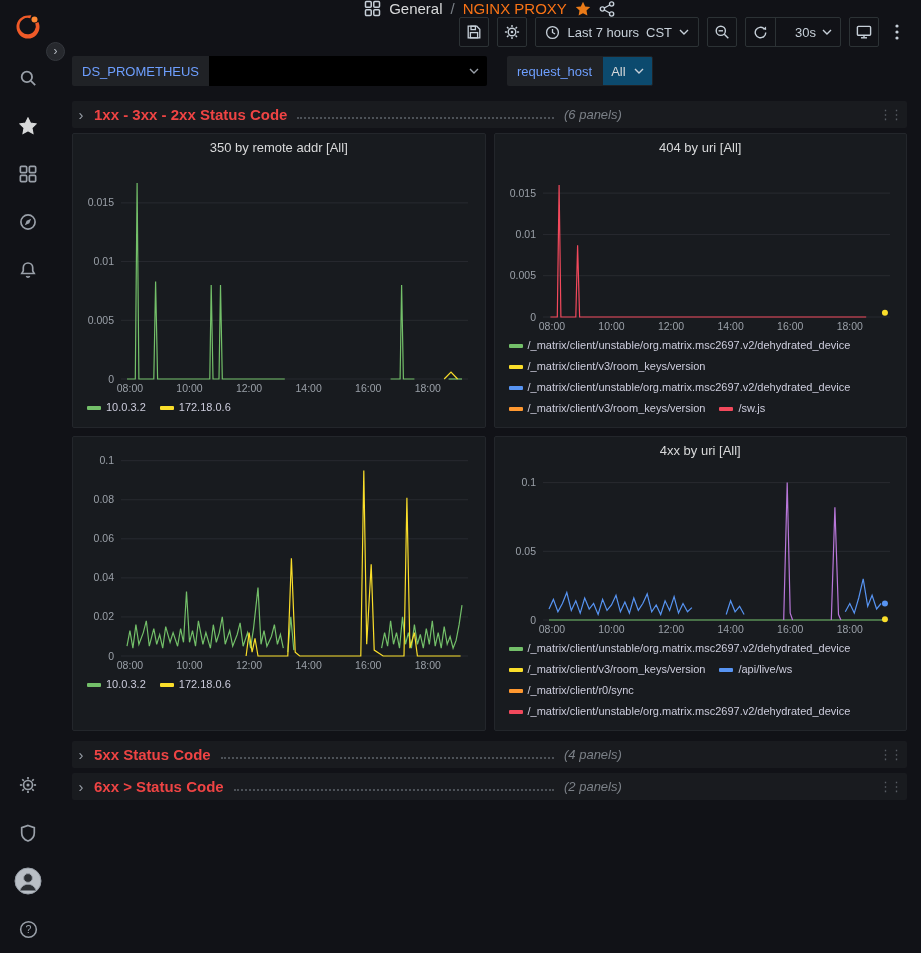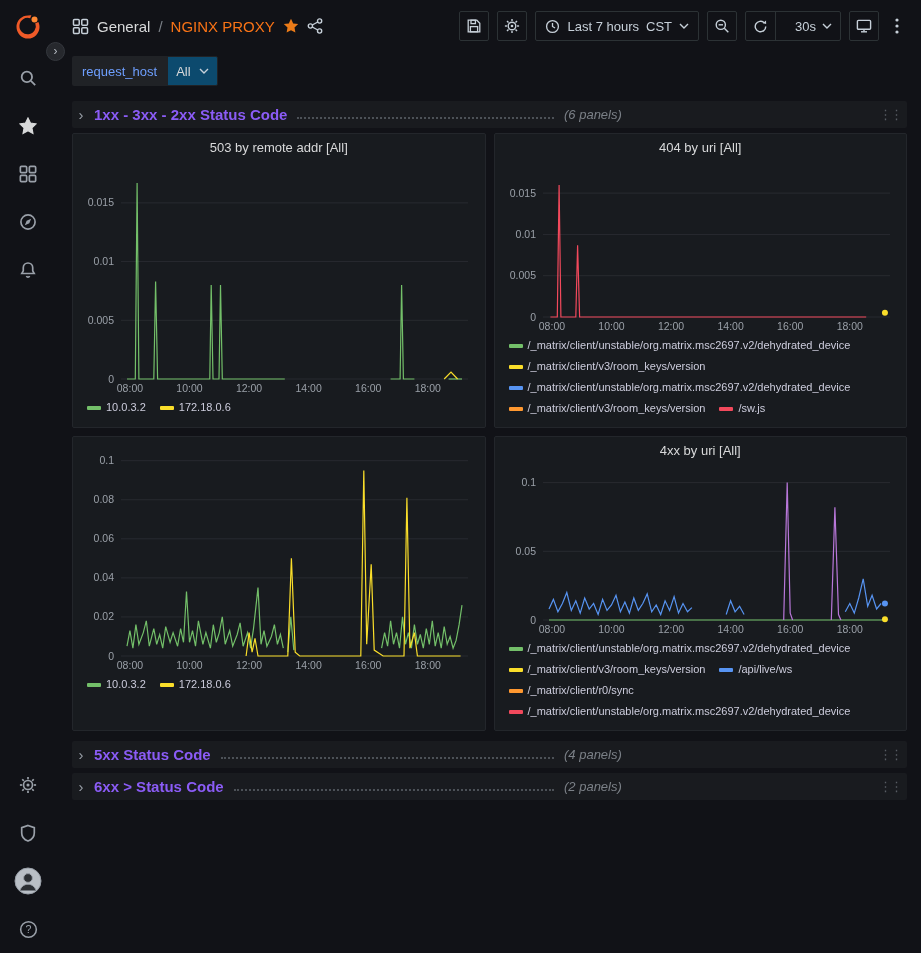--- a/index.html
+++ b/index.html
@@ -27,20 +27,21 @@
   .open-menu-btn {
     position: absolute; left: 46px; top: 42px; width: 19px; height: 19px;
     background: #26282d; border: 1px solid #35383e; border-radius: 50%;
     color: #b4b9c0; font-size: 12px; line-height: 16px; text-align: center; cursor: pointer; z-index: 11;
   }
 
   
   .header {
     margin-left: 56px; height: 52px; display: flex; align-items: center;
     padding: 0 14px 0 16px;
+    flex-direction: column;
   }
   .breadcrumb { display: flex; align-items: center; gap: 8px; font-size: 15px; }
   .crumb-section { color: #d8d9da; cursor: pointer; }
   .crumb-sep { color: #7b8087; }
   .crumb-title { color: #f97316; font-weight: 500; cursor: pointer; }
   .header-actions { margin-left: auto; display: flex; align-items: center; gap: 8px; }
   .btn {
     height: 30px; border: 1px solid #2c3235; border-radius: 2px; background: transparent;
     display: flex; align-items: center; justify-content: center; color: #c7d0d9; cursor: pointer;
     font-size: 13px;
@@ -69,21 +70,21 @@
   .var-value.plain { background: #0c4a6e; border: 1px solid #202226; border-radius: 0 2px 2px 0; }
 
   
   .content { margin-left: 56px; padding: 6px 14px 0 16px; }
 
   .row-header { display: flex; align-items: center; height: 27px; margin: 5px 0; cursor: pointer; border-radius: 2px; }
   .row-header.collapsed { background: #191b1f; }
   .row-left { display: flex; align-items: center; width: 492px; }
   .row-chevron { color: #9aa0a9; font-size: 15px; width: 18px; text-align: center; flex: 0 0 auto; }
   .row-chevron.down { transform: rotate(90deg); }
-  .row-title { font-weight: 700; font-size: 15px; color: #8b5cf6; margin-left: 4px; white-space: nowrap; }
+  .row-title { font-weight: 700; font-size: 15px; color: #ef4444; margin-left: 4px; white-space: nowrap; }
   .row-leader { flex: 1; border-bottom: 2px dotted #4c5157; margin: 0 10px; position: relative; top: 3px; height: 1px; }
   .row-count { font-size: 13px; font-style: italic; color: #7b8087; white-space: nowrap; }
   .row-drag { margin-left: auto; margin-right: 6px; color: #585d64; font-size: 13px; letter-spacing: -2px; cursor: grab; }
 
   .grid { display: grid; grid-template-columns: 1fr 1fr; gap: 8px; margin: 4px 0 10px; }
   .panel {
     background: #181b1f; border: 1px solid #23262b; border-radius: 2px;
     height: 295px; display: flex; flex-direction: column; overflow: hidden;
   }
   .panel-title {
@@ -268,20 +269,29 @@
         <circle cx="2" cy="2" r="1.6" fill="#c7d0d9"></circle>
           <circle cx="2" cy="8" r="1.6" fill="#c7d0d9"></circle>
           <circle cx="2" cy="14" r="1.6" fill="#c7d0d9"></circle>
       </svg>
     </div>
   </div>
 </div>
 
 <div class="submenu">
   <div class="var-pair">
+    <span class="var-label">DS_PROMETHEUS</span>
+    <span class="var-value redacted">
+      <span></span>
+      <svg width="10" height="6" viewBox="0 0 10 6" fill="none" stroke="#9aa0a9" stroke-width="1.4">
+        <polyline points="1,1 5,5 9,1"></polyline>
+      </svg>
+    </span>
+  </div>
+  <div class="var-pair">
     <span class="var-label">request_host</span>
     <span class="var-value plain">
       <span>All</span>
       <svg width="10" height="6" viewBox="0 0 10 6" fill="none" stroke="#c7d0d9" stroke-width="1.4">
         <polyline points="1,1 5,5 9,1"></polyline>
       </svg>
     </span>
   </div>
 </div>
 
@@ -294,21 +304,21 @@
       <span class="row-leader"></span>
     </div>
     <span class="row-count">(6 panels)</span>
     <span class="row-drag">⋮⋮</span>
   </div>
 
 
   <div class="grid">
 
     <div class="panel">
-      <div class="panel-title">503 by remote addr [All]</div>
+      <div class="panel-title">350 by remote addr [All]</div>
       <div class="panel-body">
         <svg class="chart" width="403" height="236">
             <line x1="44" x2="391" y1="219" y2="219" stroke="rgba(204,204,220,0.09)" stroke-width="1"></line>
             <text x="37" y="222.5" text-anchor="end" fill="#9aa0a8" font-size="10.5">0</text>
             <line x1="44" x2="391" y1="160.29213483146066" y2="160.29213483146066" stroke="rgba(204,204,220,0.09)" stroke-width="1"></line>
             <text x="37" y="163.79213483146066" text-anchor="end" fill="#9aa0a8" font-size="10.5">0.005</text>
             <line x1="44" x2="391" y1="101.58426966292134" y2="101.58426966292134" stroke="rgba(204,204,220,0.09)" stroke-width="1"></line>
             <text x="37" y="105.08426966292134" text-anchor="end" fill="#9aa0a8" font-size="10.5">0.01</text>
             <line x1="44" x2="391" y1="42.87640449438203" y2="42.87640449438203" stroke="rgba(204,204,220,0.09)" stroke-width="1"></line>
             <text x="37" y="46.37640449438203" text-anchor="end" fill="#9aa0a8" font-size="10.5">0.015</text>

